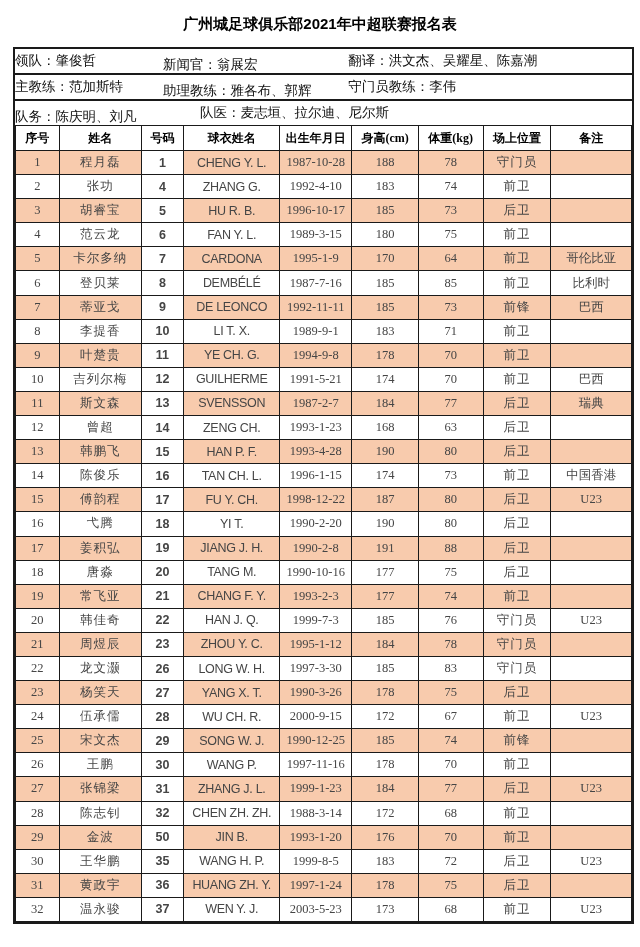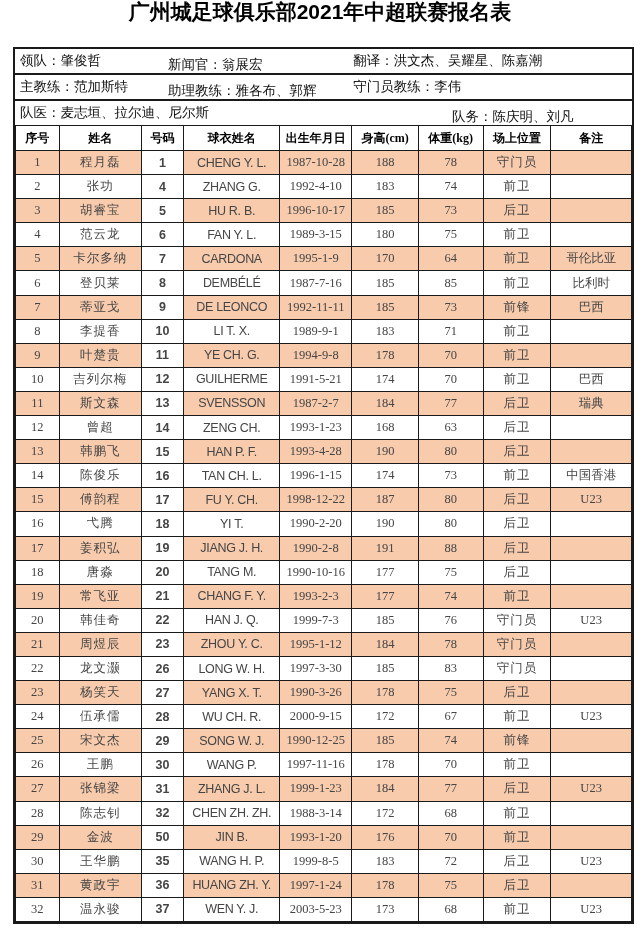--- a/index.html
+++ b/index.html
@@ -5,25 +5,25 @@
   html,body{margin:0;padding:0;background:#ffffff;}
   .page{
     position:relative;
     width:640px;height:947px;
     background:#ffffff;
     overflow:hidden;
     font-family:"Liberation Serif","DejaVu Serif",serif;
     color:#1a1a1a;
   }
   .title{
-    padding-top:0;
+    padding-top:12px;
     text-align:center;
     font-family:"Liberation Sans","DejaVu Sans",sans-serif;
     font-weight:700;
-    font-size:21px;
+    font-size:15px;
     color:#000;
     line-height:24px;
   }
   .sheet{
     position:absolute;
     left:13px;top:47px;
     width:621px;
     border:2px solid #1a1a1a;
     box-sizing:border-box;
     background:#fff;
@@ -31,21 +31,21 @@
   
   .staff-row{
     display:flex;
     align-items:center;
     height:24px;
     border-bottom:2px solid #1a1a1a;
     font-size:13.5px;
     color:#111;
     white-space:nowrap;
   }
-  .staff-row .s{padding-left:5px;box-sizing:border-box;overflow:visible;}
+  .staff-row .s{box-sizing:border-box;overflow:visible;}
   .staff-row .s1{width:24%;}
   .staff-row .s2{width:30%;margin-top:8px;}
   .staff-row .s3{flex:1;}
   
   table.roster{
     width:100%;
     border-collapse:collapse;
     table-layout:fixed;
   }
   table.roster th, table.roster td{
@@ -103,22 +103,22 @@
         <span class="s s1">领队：肇俊哲</span>
         <span class="s s2">新闻官：翁展宏</span>
         <span class="s s3">翻译：洪文杰、吴耀星、陈嘉潮</span>
       </div>
       <div class="staff-row">
         <span class="s s1">主教练：范加斯特</span>
         <span class="s s2">助理教练：雅各布、郭辉</span>
         <span class="s s3">守门员教练：李伟</span>
       </div>
       <div class="staff-row" style="border-bottom:none;">
+        <span class="s s2">队务：陈庆明、刘凡</span>
         <span class="s s3">队医：麦志垣、拉尔迪、尼尔斯</span>
-        <span class="s s2">队务：陈庆明、刘凡</span>
       </div>
     </div>
 
     <table class="roster">
       <colgroup>
         <col class="c-no">
           <col class="c-name">
           <col class="c-num">
           <col class="c-jersey">
         <col class="c-dob">

